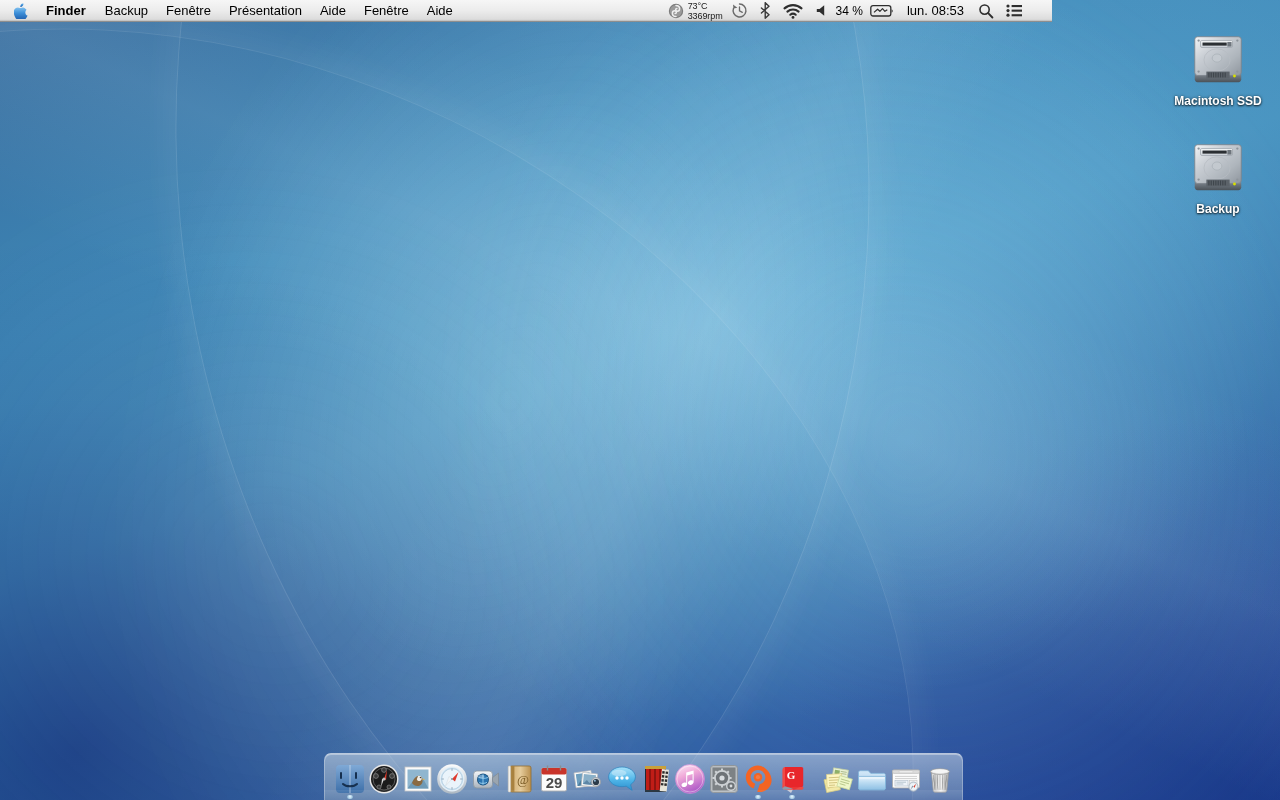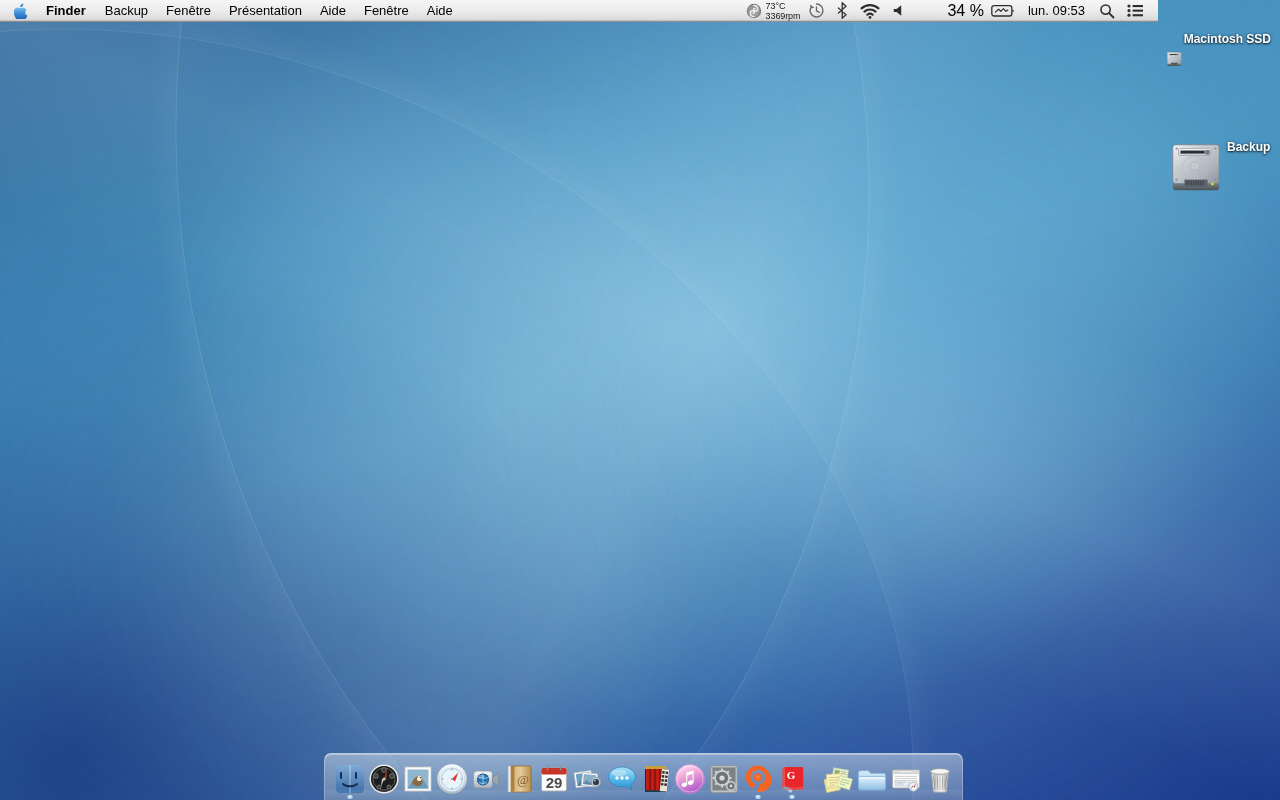--- a/index.html
+++ b/index.html
@@ -54,29 +54,29 @@
   .veil {
     position:absolute; left:0; top:0; width:1280px; height:800px;
     background:
       linear-gradient(118deg, rgba(255,255,255,0.00) 40%, rgba(255,255,255,0.07) 52%, rgba(255,255,255,0.00) 62%),
       linear-gradient(205deg, rgba(255,255,255,0.00) 30%, rgba(225,245,255,0.09) 44%, rgba(255,255,255,0.00) 58%);
     pointer-events:none;
   }
 
   
   #menubar {
-    position:absolute; left:0; top:0; width:1158px; height:22px;
+    position:absolute; left:0; top:0; width:1052px; height:22px;
     background:linear-gradient(to bottom,#f6f6f6 0%,#ececec 50%,#dcdcdc 92%,#b9b9b9 100%);
     border-bottom:1px solid #8e8e8e;
     display:flex; align-items:center;
     font-size:13px; color:#000;
     z-index:50;
   }
   #menu-left { display:flex; align-items:center; height:22px; }
-  #menu-right { margin-left:auto; display:flex; align-items:center; height:22px; padding-right:8px; }
+  #menu-right { margin-left:auto; display:flex; align-items:center; height:22px; padding-right:23px; }
 
   .apple-menu {
     padding:0 10px 0 14px; height:22px; display:flex; align-items:center; cursor:default;
   }
   .apple-glyph { width:14px; height:16px; display:block; }
 
   .menu-item {
     padding:0 9px; height:22px; display:flex; align-items:center; cursor:default;
     white-space:nowrap; font-size:13px;
   }
@@ -86,26 +86,26 @@
     height:22px; display:flex; align-items:center; justify-content:center;
     padding:0 6px; cursor:default;
   }
   .status-item.tight { padding:0 4px; }
   #sensor-text {
     display:flex; flex-direction:column; justify-content:center;
     font-size:9px; line-height:10px; color:#1a1a1a; letter-spacing:-0.1px;
     padding-right:2px;
   }
   #clock { font-size:13px; padding:0 8px; white-space:nowrap; }
-  #battery-pct { font-size:16px; padding-right:3px; white-space:nowrap;margin-left:34px; }
+  #battery-pct { font-size:12px; padding-right:3px; white-space:nowrap; }
 
   
   .drive {
     position:absolute; width:106px;
-    display:flex; flex-direction:row; cursor:default;
+    display:flex; flex-direction:column; align-items:center; cursor:default;
     z-index:10;
   }
   .drive .label {
     margin-top:4px; font-size:12px; font-weight:bold; color:#fff;
     text-shadow:0 1px 2px rgba(0,0,0,0.75), 0 0 3px rgba(0,0,0,0.5);
     white-space:nowrap;
   }
   #drive-ssd    { left:1165px; top:28px; }
   #drive-backup { left:1165px; top:136px; }
 
@@ -230,21 +230,21 @@
 
     <div id="battery-pct">34 %</div>
     <div class="status-item tight">
       <svg width="25" height="14" viewBox="0 0 25 14">
         <rect x="0.8" y="1.6" width="20" height="10.4" rx="2.2" fill="none" stroke="#2e2e2e" stroke-width="1.3"></rect>
         <path d="M21.6 5.2c1.5 0.3 1.5 3.2 0 3.5z" fill="#2e2e2e"></path>
         <path d="M4 8.4l3.6-3.2 2.3 2.1 2.6-2.6 2.4 2.6 2.4-1.6" fill="none" stroke="#2e2e2e" stroke-width="1.2" stroke-linejoin="round"></path>
       </svg>
     </div>
 
-    <div id="clock">lun. 09:53</div>
+    <div id="clock">lun. 08:53</div>
 
     <div class="status-item">
       <svg width="16" height="16" viewBox="0 0 16 16">
         <circle cx="6.6" cy="6.6" r="4.6" fill="none" stroke="#2e2e2e" stroke-width="1.6"></circle>
         <path d="M10.2 10.2l4.2 4.3" stroke="#2e2e2e" stroke-width="1.9" stroke-linecap="round"></path>
       </svg>
     </div>
 
     <div class="status-item">
       <svg width="17" height="15" viewBox="0 0 17 15">

